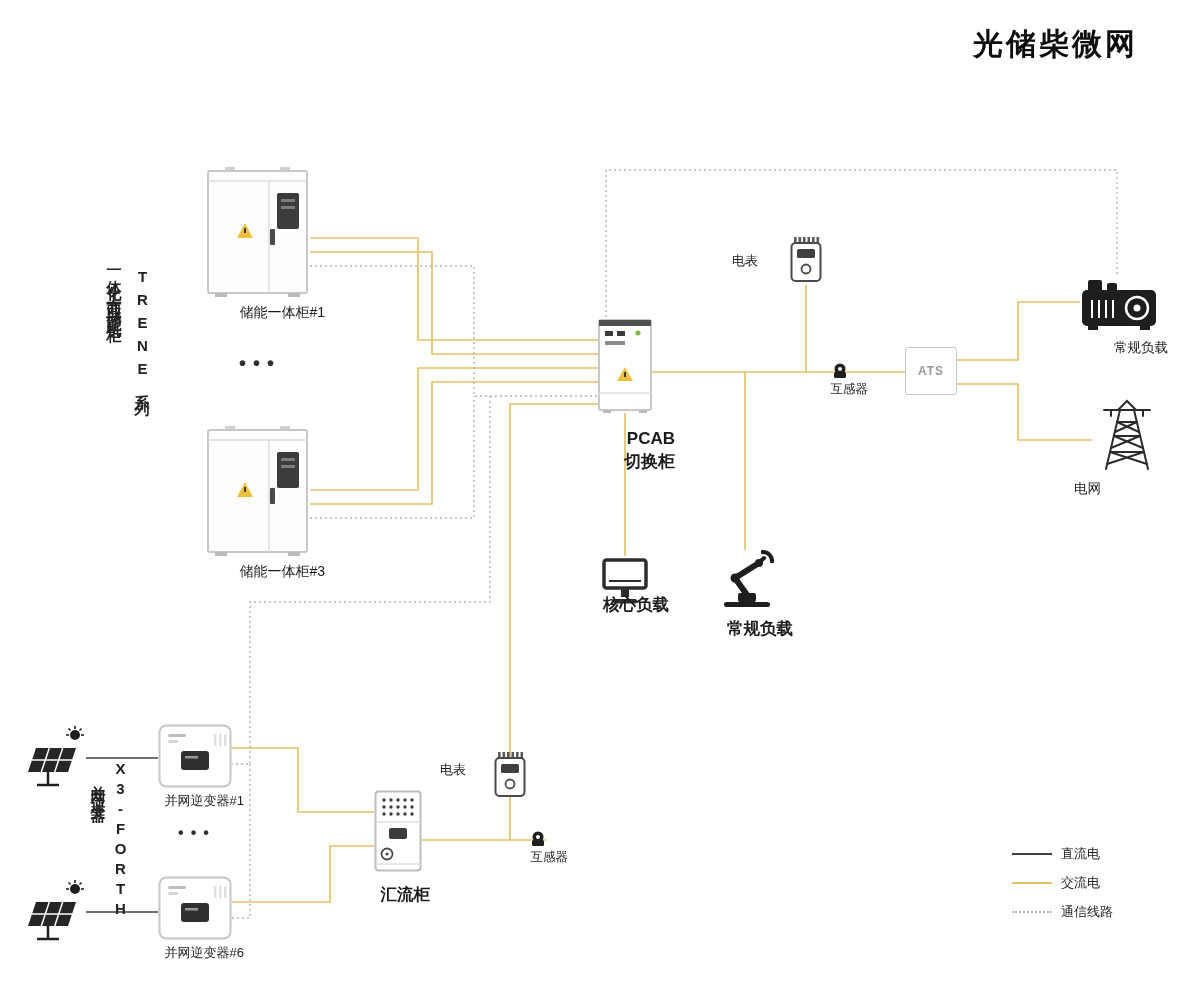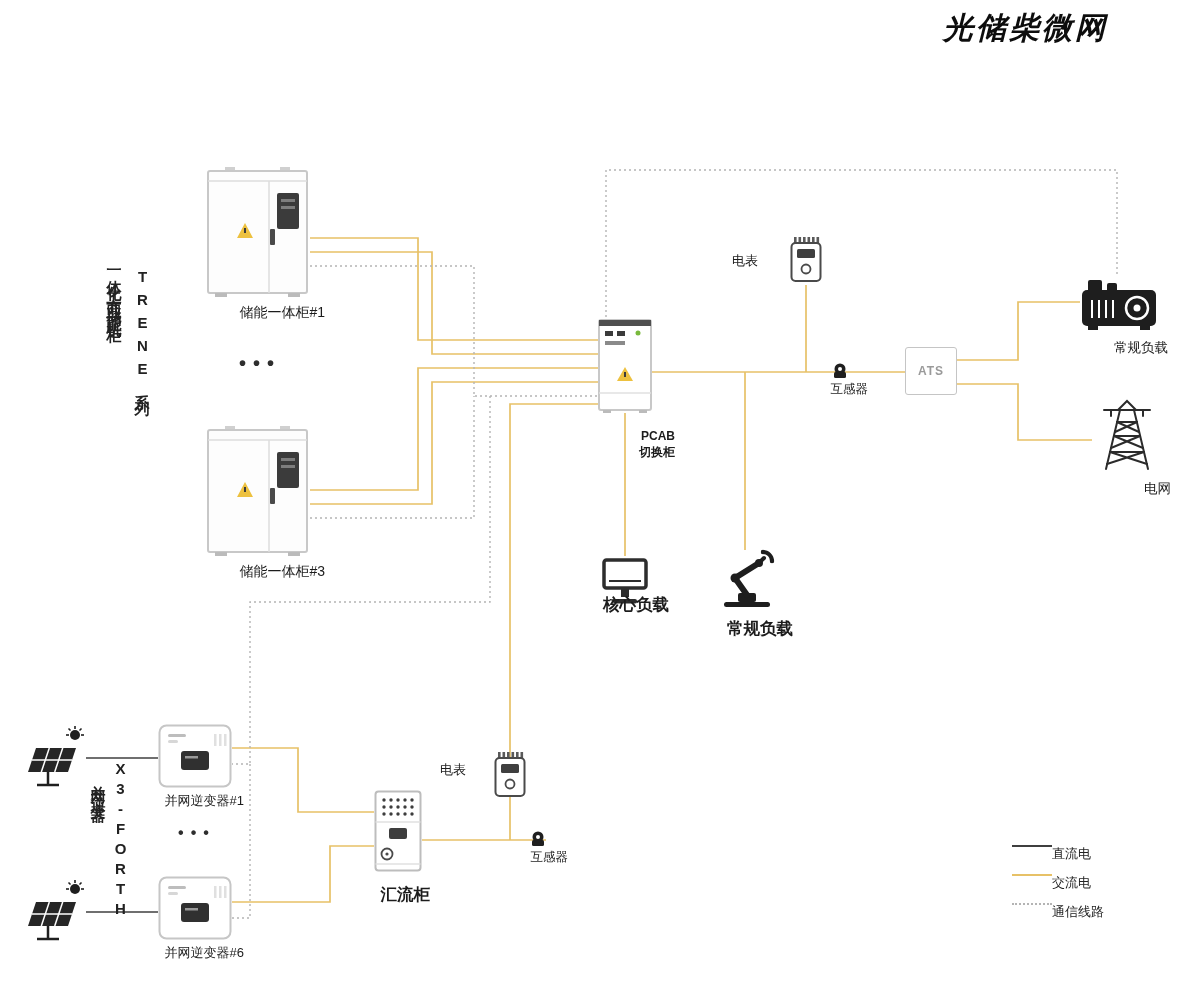--- a/index.html
+++ b/index.html
@@ -18,27 +18,27 @@
   .sm { font-size:12.5px; }
   .md { font-size:13px; }
   .title { position:absolute; z-index:3; font-size:30px; font-weight:700; letter-spacing:3px; color:#0d0d0d; }
   .vtext { position:absolute; z-index:3; writing-mode:vertical-rl; text-orientation:upright; font-weight:700; font-size:15px; color:#222; }
   .sp6 { letter-spacing:6px; }
   .sp3 { letter-spacing:3px; }
   .ats-box { width:52px; height:48px; border:1.5px solid #c5c5c5; border-radius:3px; background:#fff;
              display:flex; align-items:center; justify-content:center; font-size:12px; font-weight:700; color:#9a9a9a; letter-spacing:1px; }
   .dots { position:absolute; z-index:3; text-align:center; font-weight:700; color:#2e2e2e; letter-spacing:7px; }
   .legend { position:absolute; z-index:3; }
-  .legend-row { display:flex; margin-bottom:11px; }
+  .legend-row { display:flex; align-items:center; gap:9px; margin-bottom:11px; }
   .swatch { display:inline-block; width:40px; height:0; }
   .sw-dc  { border-top:2.5px solid var(--dc); }
   .sw-ac  { border-top:2.5px solid var(--ac); }
   .sw-comm{ border-top:2px dotted var(--comm); }
   .legend-label { font-size:13px; color:#222; }
-  .pcab-l { font-weight:700; font-size:12px; line-height:1.35; }
+  .pcab-l { font-weight:700; font-size:17px; line-height:1.35; }
 </style>
 </head>
 <body>
 
 <svg width="0" height="0" style="position:absolute" aria-hidden="true">
   <defs>
     <symbol id="i-cabinet" viewBox="0 0 105 135">
       <rect x="20" y="4" width="10" height="5" fill="#d0d0d0"></rect>
       <rect x="75" y="4" width="10" height="5" fill="#d0d0d0"></rect>
       <rect x="3" y="8" width="99" height="122" rx="2" fill="#fdfdfd" stroke="#c8c8c8" stroke-width="2"></rect>
@@ -212,21 +212,21 @@
     </g>
     <g>
       <path class="line-comm" d="M310 266 H474 V396 H598"></path>
       <path class="line-comm" d="M310 518 H474 V396"></path>
       <path class="line-comm" d="M490 396 V602 H250 V764 H232"></path>
       <path class="line-comm" d="M250 764 V918 H232"></path>
       <path class="line-comm" d="M606 317 V170 H1117 V276"></path>
     </g>
   </svg>
 
-  <div class="title" style="left:943px; top:8px; width:195px; text-align:left;font-style:italic;">光储柴微网</div>
+  <div class="title" style="left:943px; top:24px; width:195px; text-align:right;">光储柴微网</div>
 
   <div class="vtext sp6" style="left:132px; top:268px;">TRENE系列</div>
   <div class="vtext sp6" style="left:104px; top:262px;">一体化工商业储能机柜</div>
   <div class="vtext sp3" style="left:112px; top:760px;">X3-FORTH</div>
   <div class="vtext sp6" style="left:88px; top:772px;">并网逆变器</div>
 
   <div class="n" style="left:205px; top:163px;">
     <svg width="105" height="135">
         <use href="#i-cabinet"></use>
       </svg>
@@ -272,21 +272,21 @@
         <use href="#i-diesel"></use>
       </svg>
   </div>
   <div class="l center" style="left:1068px; top:339px; width:100px; font-size:13.5px;">常规负载</div>
 
   <div class="n" style="left:1090px; top:398px;">
     <svg width="74" height="74">
         <use href="#i-gridtower"></use>
       </svg>
   </div>
-  <div class="l center" style="left:1113px; top:480px; width:58px; font-size:13.5px;">电网</div>
+  <div class="l center" style="left:1043px; top:480px; width:58px; font-size:13.5px;">电网</div>
 
   <div class="n" style="left:602px; top:558px;">
     <svg width="46" height="50">
         <use href="#i-monitor"></use>
       </svg>
   </div>
   <div class="l center bold16" style="left:581px; top:594px; width:88px;">核心负载</div>
   <div class="n" style="left:714px; top:548px;">
     <svg width="66" height="62">
         <use href="#i-robot"></use>

